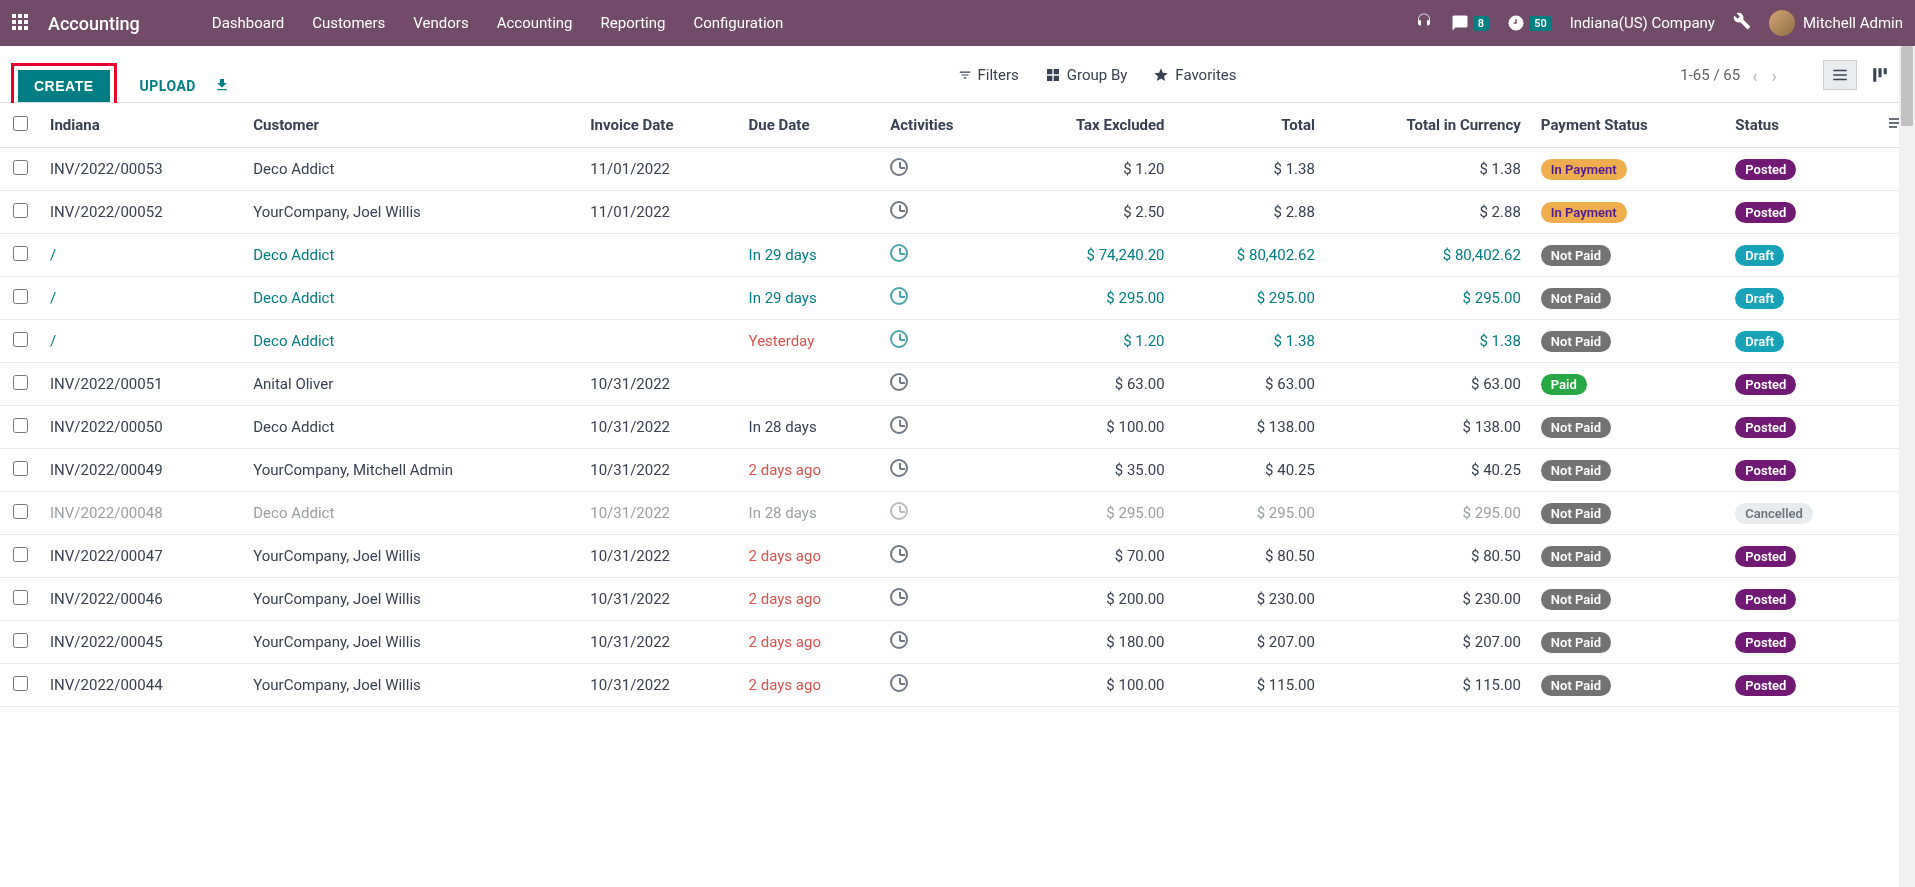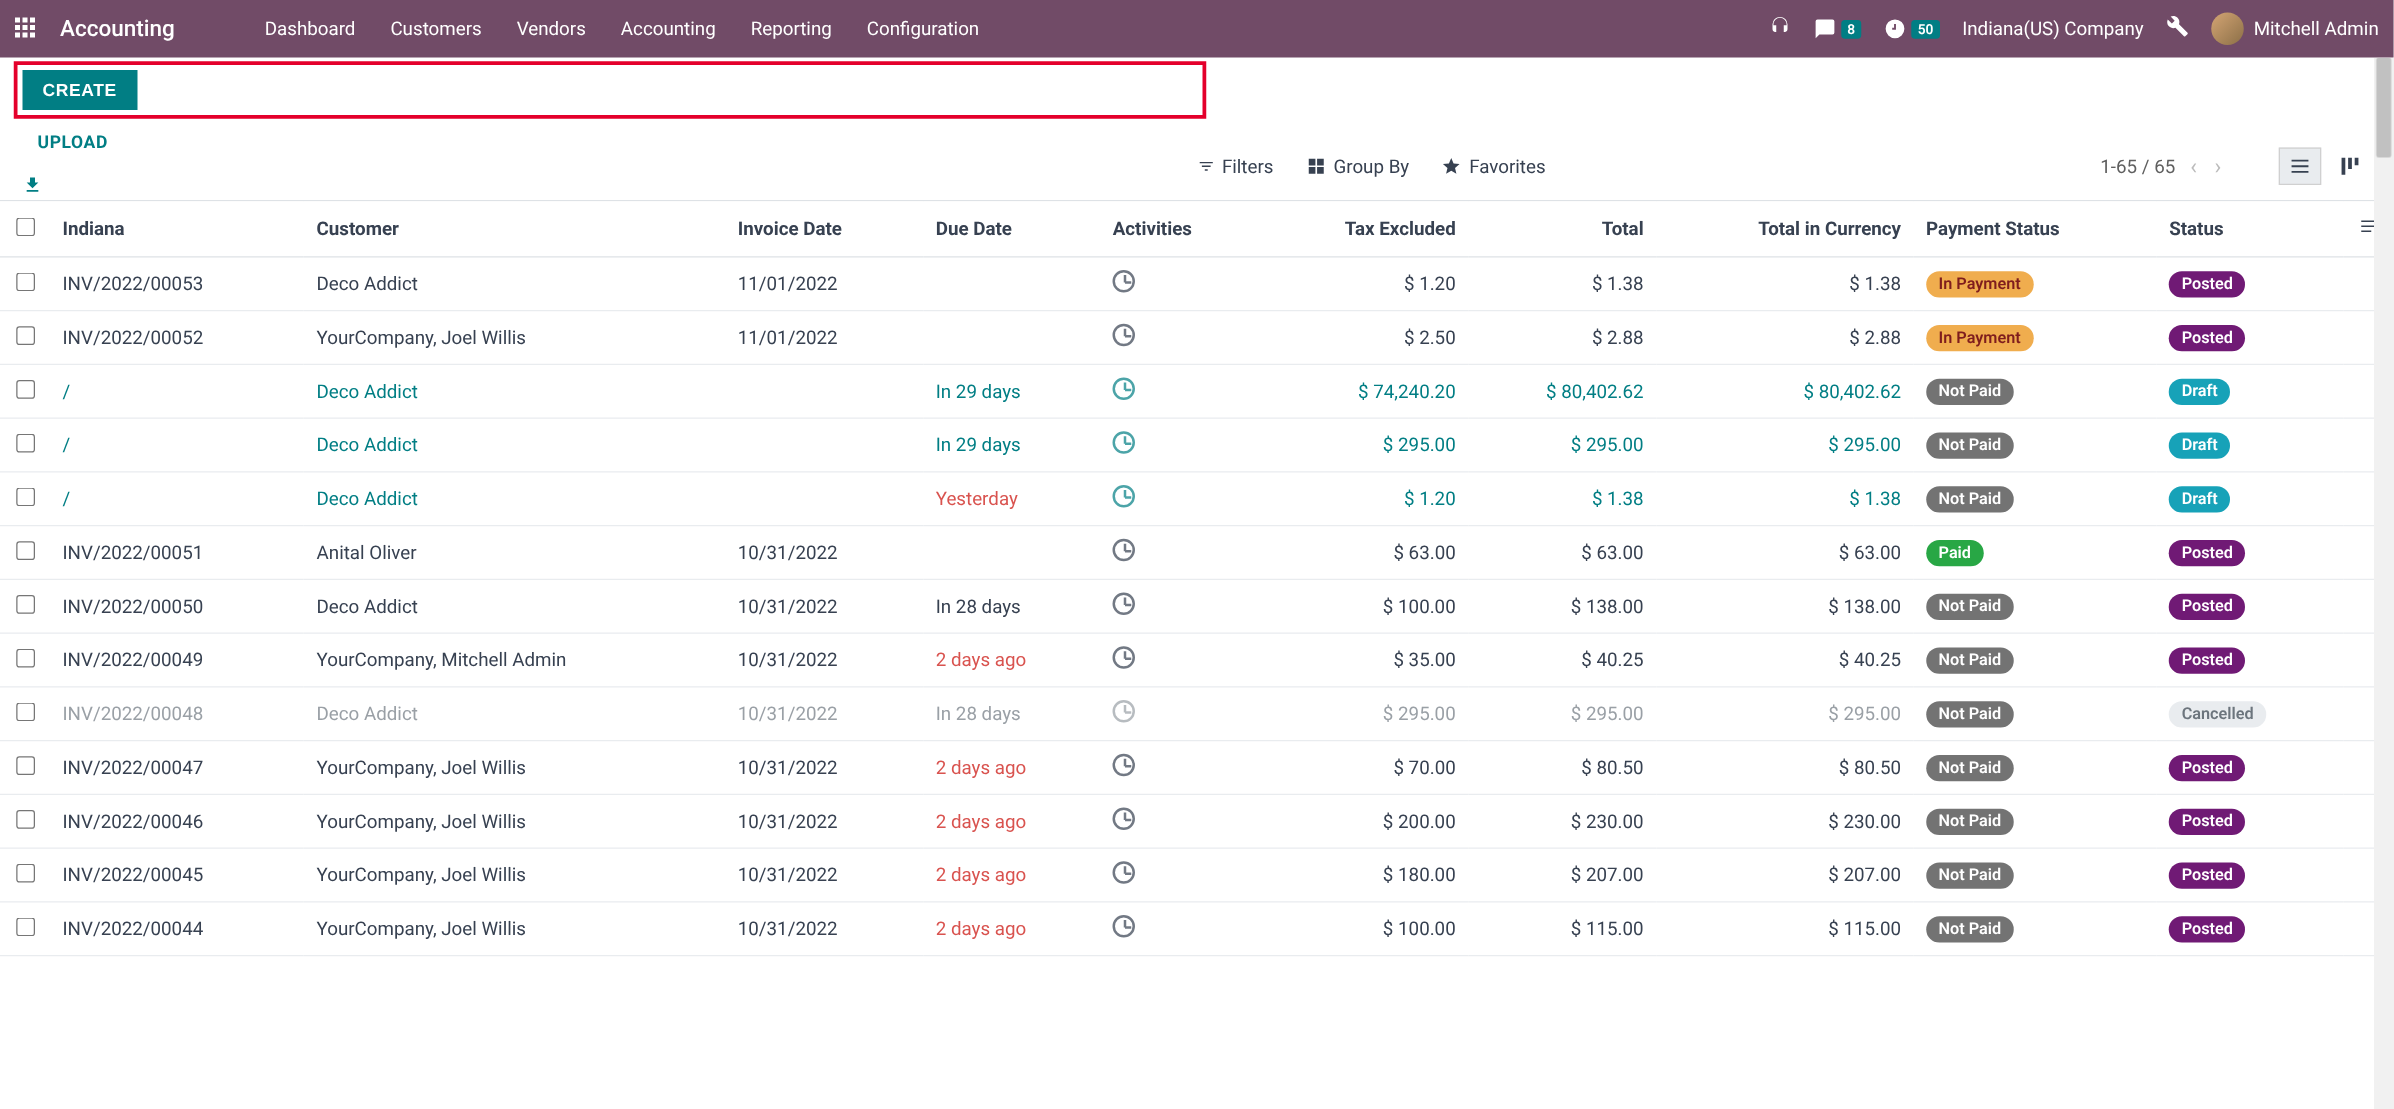--- a/index.html
+++ b/index.html
@@ -27,21 +27,21 @@
 .topbar svg { fill: #fff; }
 
 .subbar {
   display: flex;
   align-items: flex-end;
   padding: 10px 18px 0 18px;
 }
 .subbar-left { flex: 0 0 50%; }
 .subbar-right { flex: 1; display: flex; flex-direction: column; align-items: stretch; }
 .breadcrumb { font-size: 20px; color: #5f5f5f; margin-bottom: 6px; }
-.action-row { display: flex; gap: 18px; flex-direction: column; }
+.action-row { display: flex; align-items: center; gap: 18px; }
 .btn-create {
   background: #017E84; color: #fff; border: none; padding: 8px 16px; font-size: 14px; font-weight: 700; letter-spacing: .5px; cursor: pointer;
 }
 .create-highlight { border: 3px solid #E4002B; padding: 4px; margin: -7px -7px -7px -7px; }
 .link-upload { color: #017E84; font-weight: 700; font-size: 14px; letter-spacing: .5px; cursor: pointer; padding-left: 12px; }
 .download-icon { color: #017E84; }
 
 .search-row { display: flex; align-items: center; border-bottom: 1px solid #ccc; padding-bottom: 4px; margin-bottom: 6px; }
 .search-row input { flex: 1; border: none; outline: none; font-size: 15px; padding: 4px 2px; background: transparent; }
 .search-row .mag { color: #666; }
@@ -69,21 +69,21 @@
 
 .draft-row td { color: #017E84; }
 .muted-row td { color: #9aa0a6; }
 .muted-row .chk, .muted-row .activity, .muted-row td { color: #9aa0a6; }
 
 .clock-ico { width: 18px; height: 18px; border: 2px solid currentColor; border-radius: 50%; position: relative; display: inline-block; opacity: .7; }
 .clock-ico::before { content:""; position:absolute; width:2px; height:6px; background: currentColor; left: 7px; top: 2px; }
 .clock-ico::after { content:""; position:absolute; width:5px; height:2px; background: currentColor; left: 8px; top: 7px; }
 
 .badge { display: inline-block; padding: 3px 10px; border-radius: 12px; font-size: 13px; font-weight: 600; color: #fff; white-space: nowrap; }
-.badge.in-payment { background: #F0AD4E; color: #7f1d1d; }
+.badge.in-payment { background: #F0AD4E; color: #4c1d95; }
 .badge.not-paid { background: #737373; }
 .badge.paid { background: #28a745; }
 .badge.posted { background: #701a75; }
 .badge.draft { background: #17a2b8; }
 .badge.cancelled { background: #e9ecef; color: #6c757d; }
 
 .overdue { color: #D9534F; }
 
 .scrollbar-fake { position: fixed; right: 0; top: 46px; bottom: 0; width: 16px; background: #f1f1f1; }
 .scrollbar-thumb { position: absolute; top: 0; left: 2px; right: 2px; height: 80px; background: #c1c1c1; border-radius: 2px; }

